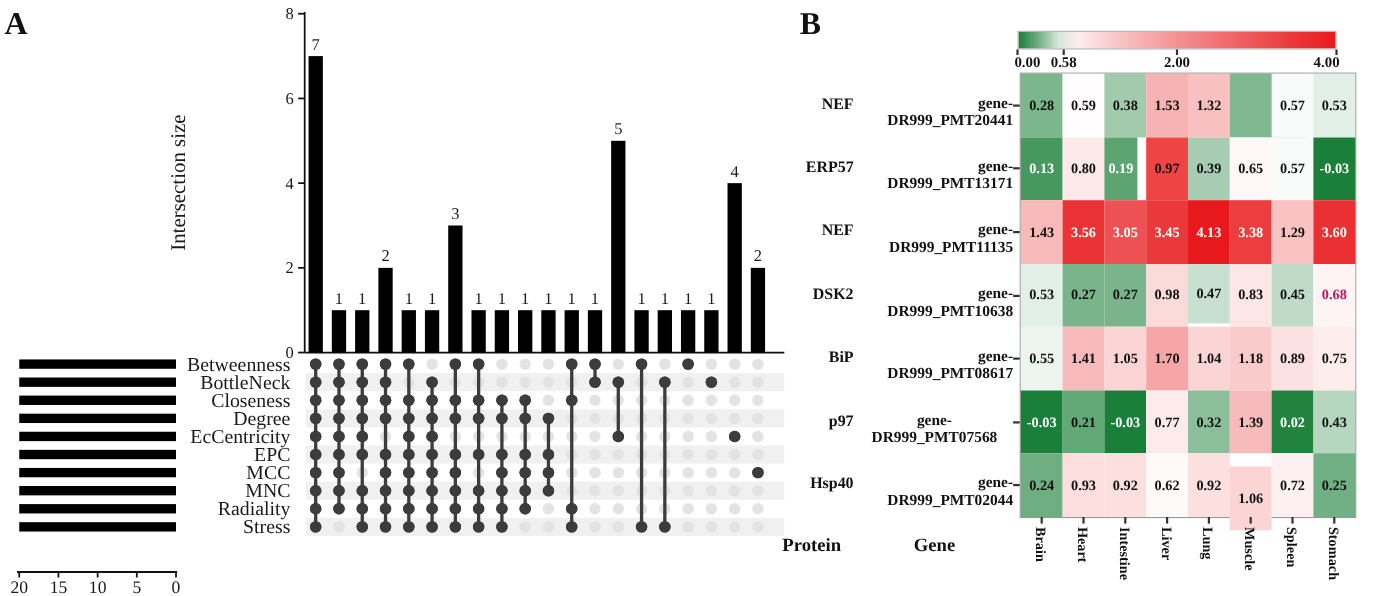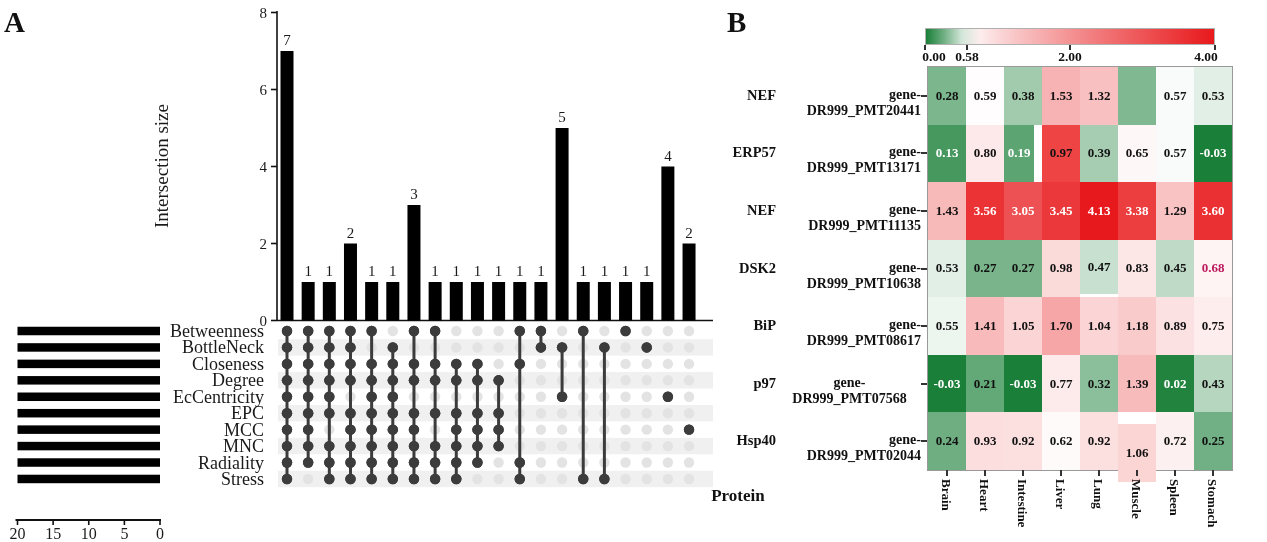--- a/index.html
+++ b/index.html
@@ -551,13 +551,14 @@
       <div class="hm-collab" style="left: 1090px;">Lung</div>
       <div class="hm-coltick" style="left: 1136px;"></div>
       <div class="hm-collab" style="left: 1128px;">Muscle</div>
       <div class="hm-coltick" style="left: 1174px;"></div>
       <div class="hm-collab" style="left: 1166px;">Spleen</div>
       <div class="hm-coltick" style="left: 1212px;"></div>
       <div class="hm-collab" style="left: 1204px;">Stomach</div>
     </div>
 
   <div class="hm-header" style="left:700px;width:76px;">Protein</div>
+  <div class="hm-header" style="left:778px;width:143px;">Gene</div>
 </div>
 
 </body></html>

